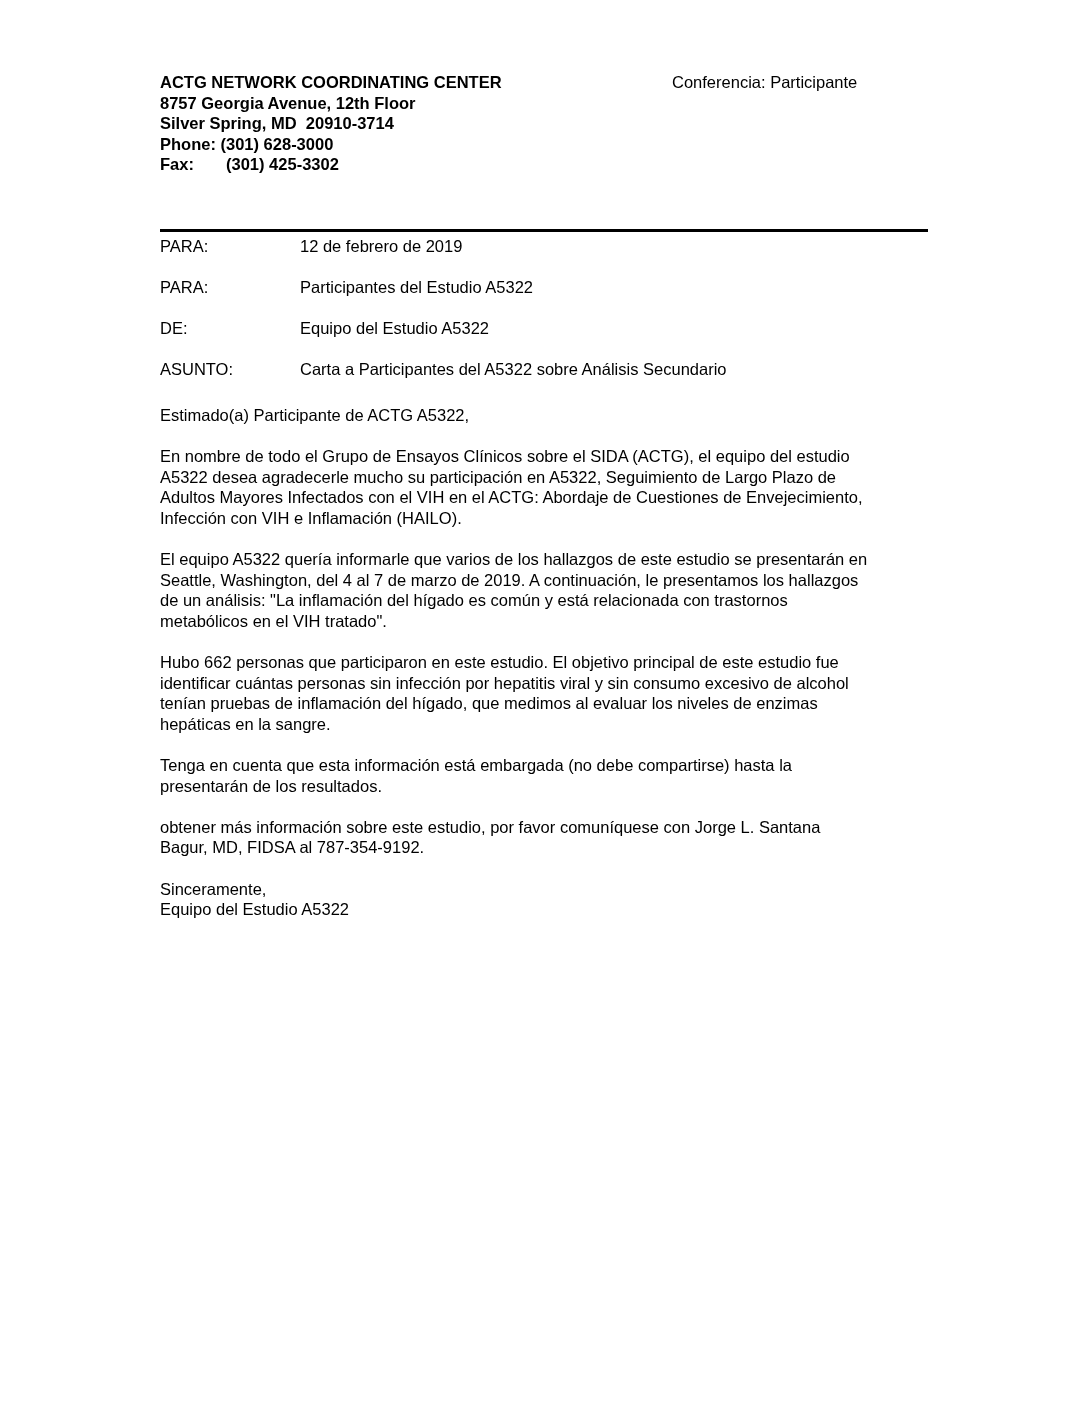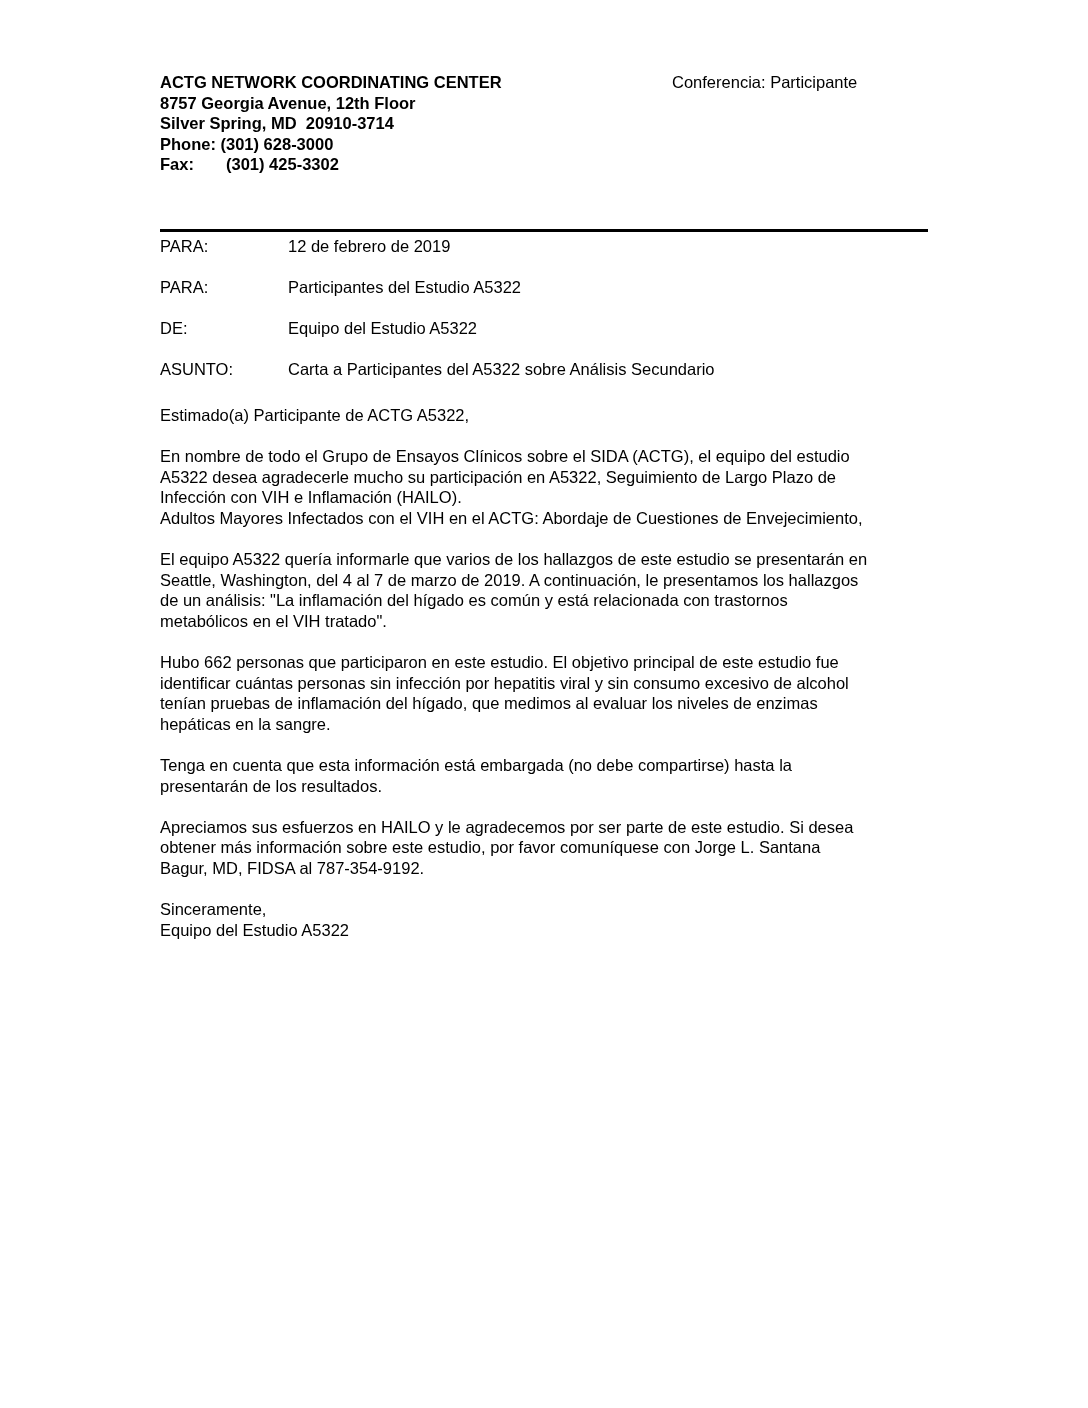--- a/index.html
+++ b/index.html
@@ -6,21 +6,21 @@
   body { width: 1088px; height: 1408px; position: relative; overflow: hidden;
          font-family: "Liberation Sans", sans-serif; color: #000; }
   .page { position: absolute; left: 0; top: 0; width: 1088px; height: 1408px; background: #fff; border-radius: 27px; }
   .hdr-left { position: absolute; left: 160px; top: 72px; font-weight: bold; font-size: 16.5px; line-height: 20.5px; }
   .hdr-left div { white-space: pre; }
   .hdr-right { position: absolute; left: 672px; top: 72px; font-size: 16.5px; line-height: 20.5px; }
   .rule { position: absolute; left: 160px; top: 229px; width: 768px; height: 3px; background: #000; }
   .memo { position: absolute; left: 160px; top: 236px; font-size: 16.5px; }
   .memo-row { position: relative; height: 41px; line-height: 20px; }
   .memo-label { position: absolute; left: 0; top: 0; }
-  .memo-value { position: absolute; left: 128px; top: 0; white-space: nowrap; text-align: center; }
+  .memo-value { position: absolute; left: 140px; top: 0; white-space: nowrap; text-align: center; }
   .body { position: absolute; left: 160px; top: 405px; width: 768px; font-size: 16.5px; line-height: 20.6px; }
   .body p { margin: 0 0 20.6px 0; }
   .line { display: block; white-space: nowrap; }
 </style>
 </head>
 <body>
 
 <div class="page">
 
   <div class="hdr-left">
@@ -53,22 +53,22 @@
       <span class="memo-value">Carta a Participantes del A5322 sobre Análisis Secundario</span>
     </div>
   </div>
 
   <div class="body">
     <p>Estimado(a) Participante de ACTG A5322,</p>
 
     <p>
       <span class="line">En nombre de todo el Grupo de Ensayos Clínicos sobre el SIDA (ACTG), el equipo del estudio</span>
       <span class="line">A5322 desea agradecerle mucho su participación en A5322, Seguimiento de Largo Plazo de</span>
+      <span class="line">Adultos Mayores Infectados con el VIH en el ACTG: Abordaje de Cuestiones de Envejecimiento,</span>
       <span class="line">Infección con VIH e Inflamación (HAILO).</span>
-      <span class="line">Adultos Mayores Infectados con el VIH en el ACTG: Abordaje de Cuestiones de Envejecimiento,</span>
     </p>
 
     <p>
       <span class="line">El equipo A5322 quería informarle que varios de los hallazgos de este estudio se presentarán en</span>
       <span class="line">Seattle, Washington, del 4 al 7 de marzo de 2019. A continuación, le presentamos los hallazgos</span>
       <span class="line">de un análisis: "La inflamación del hígado es común y está relacionada con trastornos</span>
       <span class="line">metabólicos en el VIH tratado".</span>
     </p>
 
     <p>
@@ -78,21 +78,20 @@
       <span class="line">hepáticas en la sangre.</span>
     </p>
 
 
     <p>
       <span class="line">Tenga en cuenta que esta información está embargada (no debe compartirse) hasta la</span>
       <span class="line">presentarán de los resultados.</span>
     </p>
 
     <p>
-      <span class="line">Apreciamos sus esfuerzos en HAILO y le agradecemos por ser parte de este estudio. Si desea</span>
       <span class="line">obtener más información sobre este estudio, por favor comuníquese con Jorge L. Santana</span>
       <span class="line">Bagur, MD, FIDSA al 787-354-9192.</span>
     </p>
 
     <p>
       <span class="line">Sinceramente,</span>
       <span class="line">Equipo del Estudio A5322</span>
     </p>
   </div>
 

